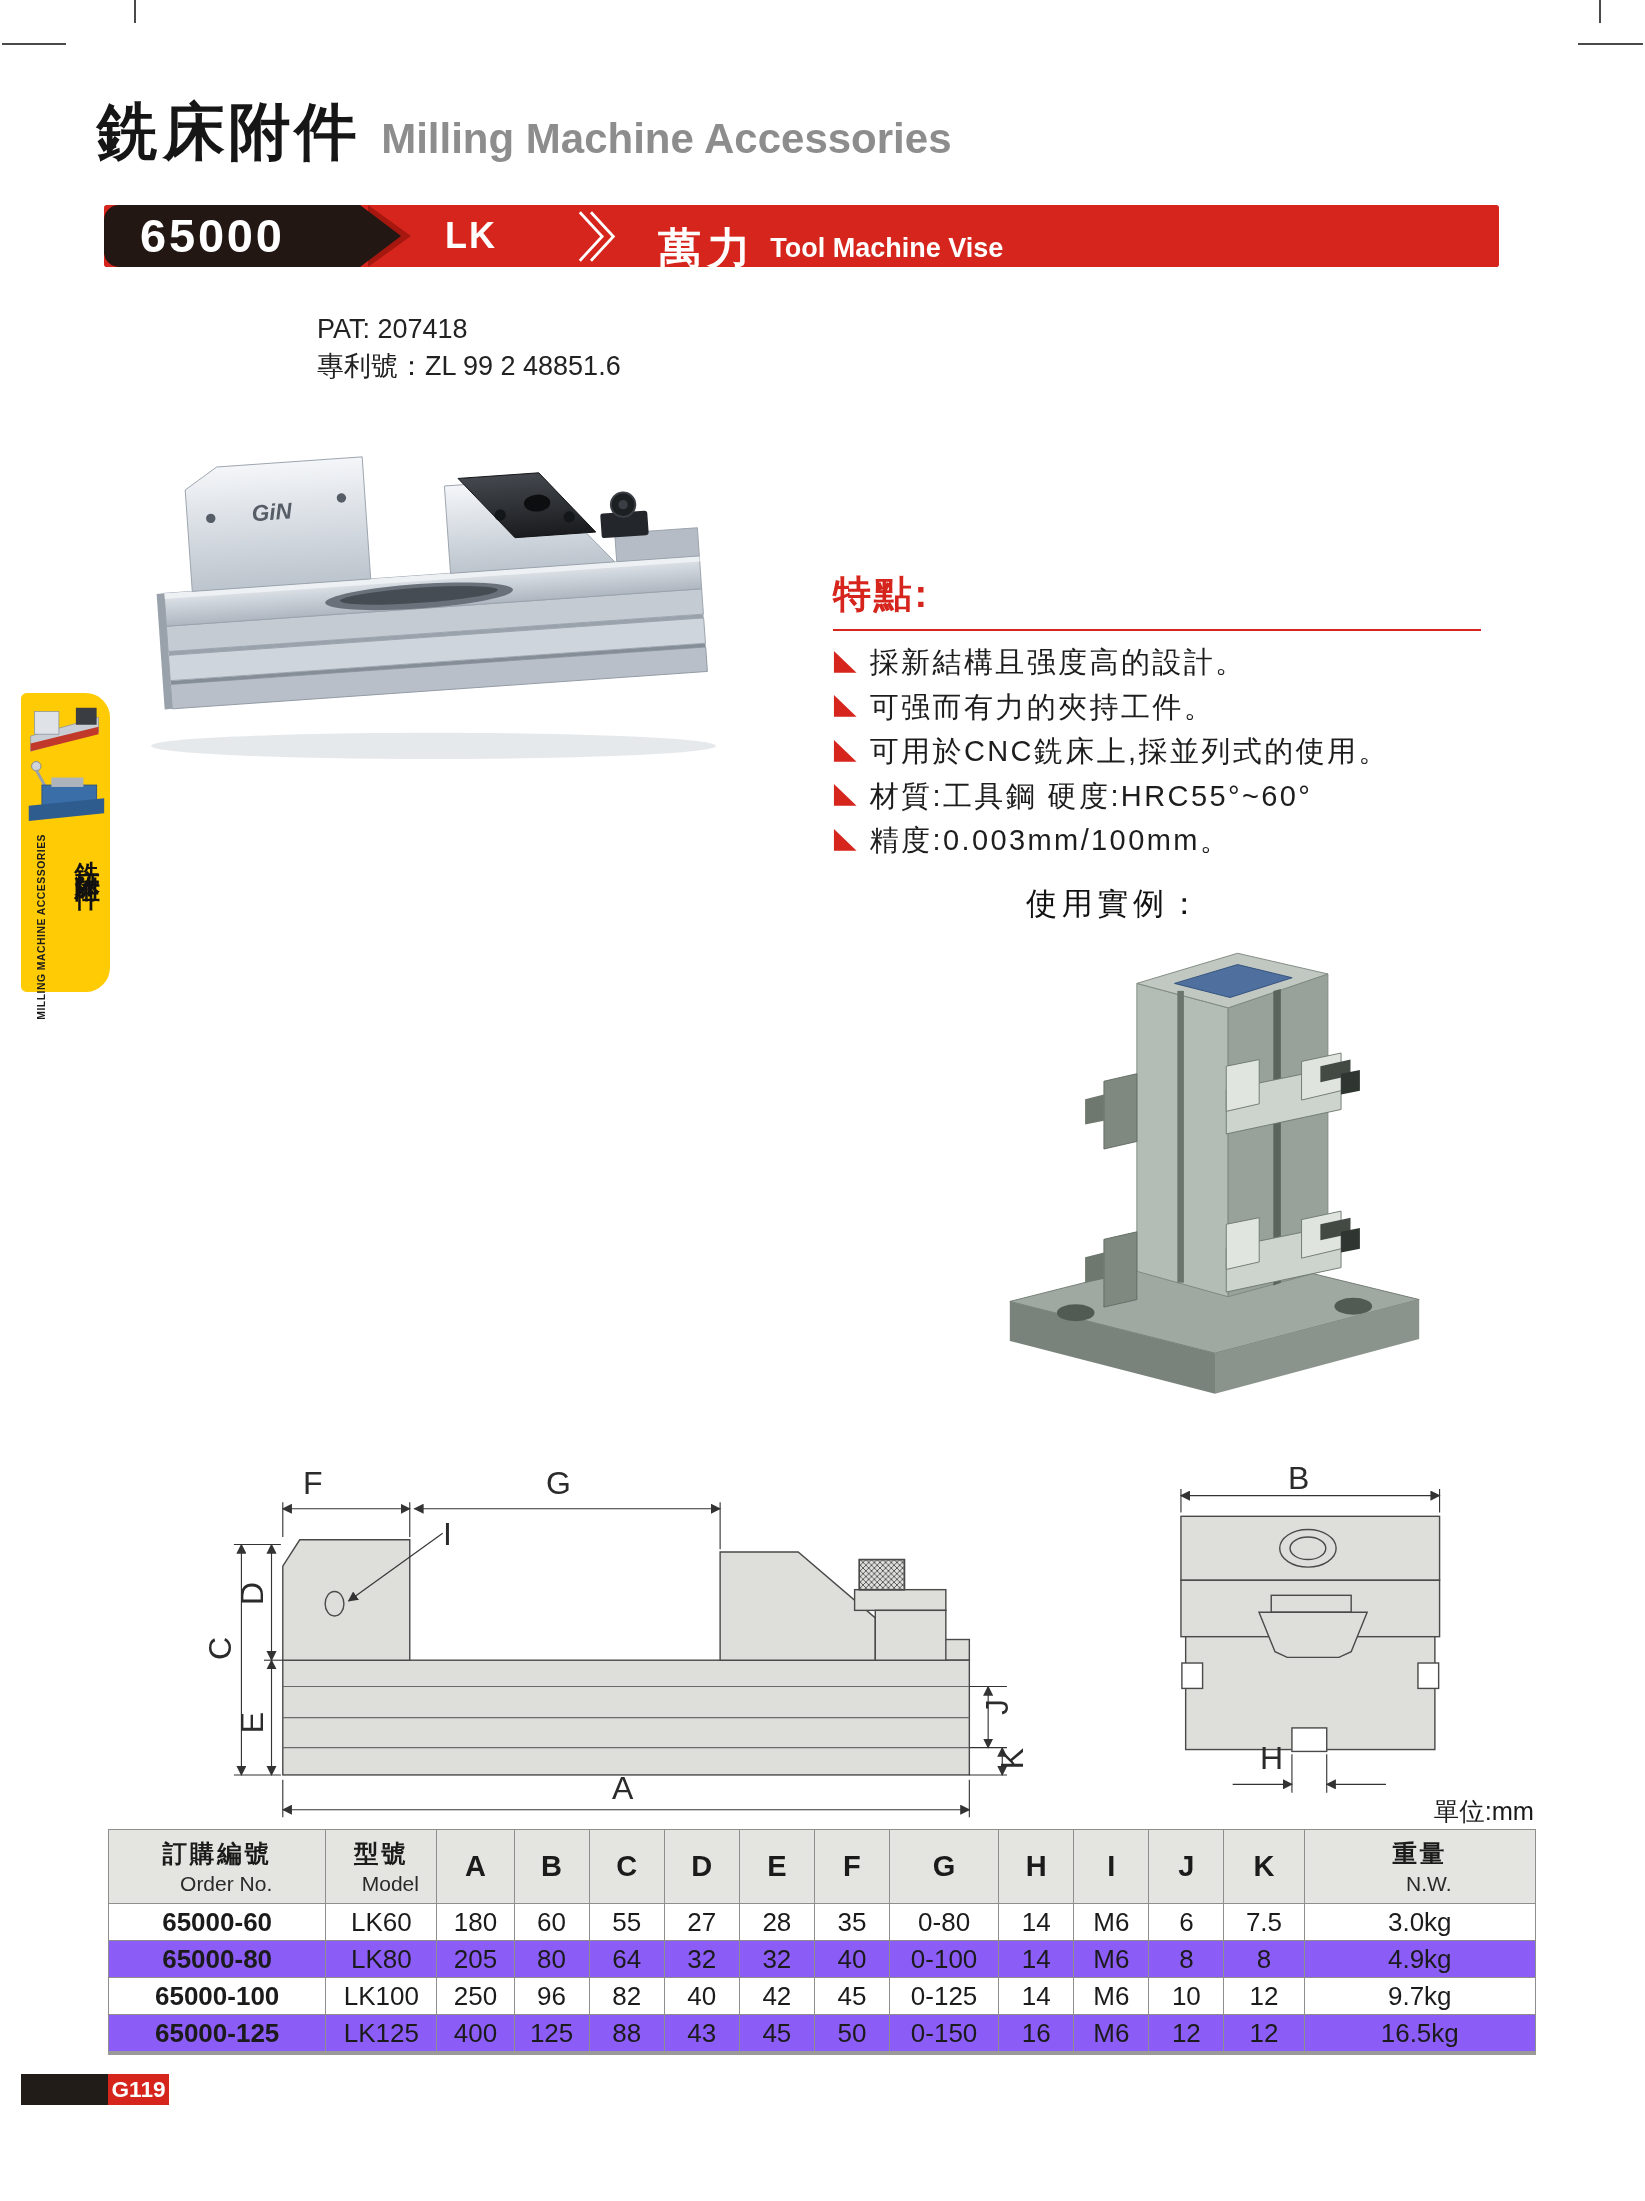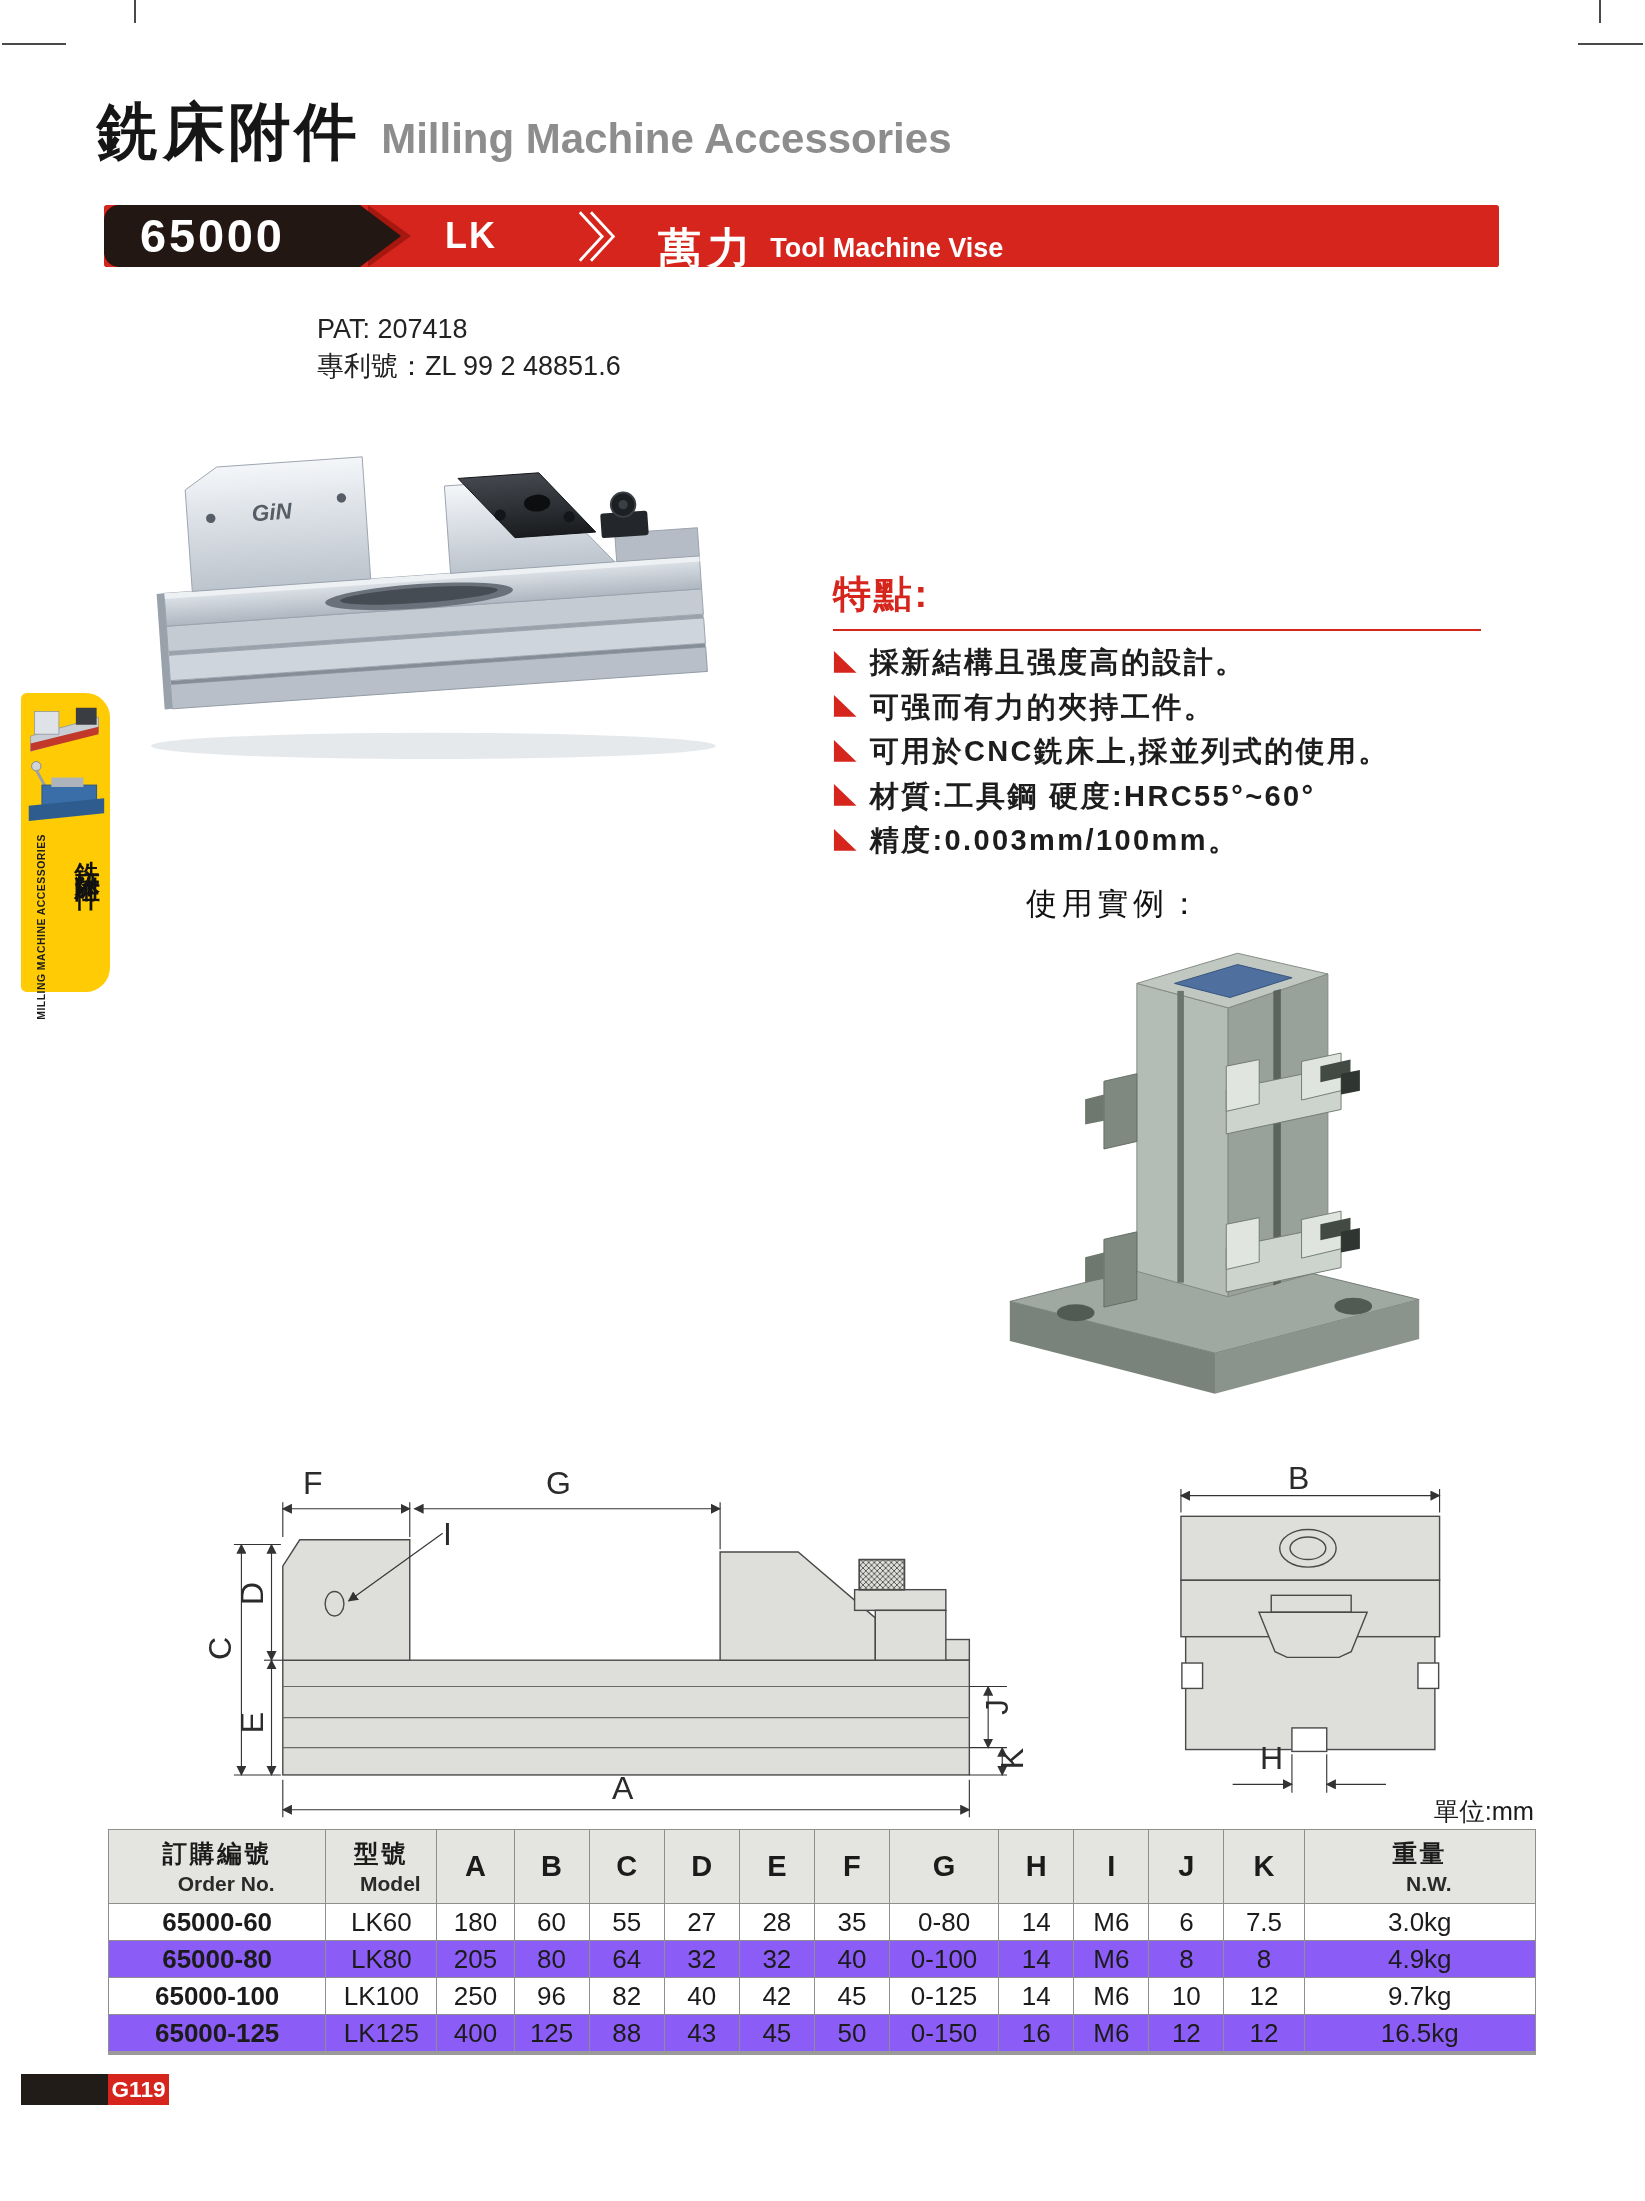--- a/index.html
+++ b/index.html
@@ -31,37 +31,37 @@
   #sidebar{position:absolute;left:21px;top:693px;width:89px;height:299px;background:#ffcb05;border-radius:5.6px 24.5px 24.5px 5.6px;}
   #sidebar-zh{position:absolute;right:4.7px;top:147px;writing-mode:vertical-rl;text-orientation:upright;
       font-size:25.4px;font-weight:bold;letter-spacing:8.5px;color:#111;}
   #sidebar-en{position:absolute;left:15px;top:141px;writing-mode:vertical-rl;transform:rotate(180deg);
       font-size:10.4px;font-weight:bold;color:#1c1c1c;letter-spacing:0.5px;white-space:nowrap;}
   
   #features{position:absolute;left:833px;top:569px;width:648px;}
   #features h2{margin:0;font-size:38px;font-weight:bold;color:#d6251c;letter-spacing:2.8px;}
   #features .rule{height:1.9px;background:#d6251c;margin-top:9.4px;}
   #features ul{list-style:none;margin:13px 0 0 0;padding:0;}
-  #features li{display:flex;align-items:flex-start;margin-bottom:8.5px;font-weight:bold;}
+  #features li{display:flex;align-items:flex-start;margin-bottom:8.5px;}
   #features li svg{flex:0 0 auto;margin-top:6.6px;}
   #features li .ftxt{font-size:29px;color:#1d1d1d;letter-spacing:2.4px;line-height:36px;margin-left:12.2px;}
   
   #usage-label{position:absolute;left:1026px;top:883px;font-size:31px;color:#111;letter-spacing:4.7px;}
   
   .dim{position:absolute;font-size:32px;color:#2b2b2b;}
   .dim-rot{writing-mode:vertical-rl;transform:rotate(180deg);}
   
   #units{position:absolute;left:1252px;top:1795px;width:282px;text-align:right;font-size:25.4px;color:#1a1a1a;}
   
   #spec-table{position:absolute;left:108px;top:1829px;width:1428px;border-collapse:collapse;table-layout:fixed;
       border-bottom:4.7px solid #9a9a9a;}
   #spec-table th,#spec-table td{border:1.9px solid #8e8e8e;text-align:center;padding:0;}
   #spec-table thead th{background:#e4e4e0;height:73px;}
   #spec-table .zh{font-size:24.5px;font-weight:bold;color:#1b1b1b;letter-spacing:2.8px;}
-  #spec-table .en{font-size:21px;font-weight:bold;color:#2a2a2a;margin-top:1.9px;padding-left:18px;}
+  #spec-table .en{font-size:21px;font-weight:normal;color:#2a2a2a;margin-top:1.9px;padding-left:18px;}
   #spec-table .dimh{font-size:29px;font-weight:bold;color:#1b1b1b;}
   #spec-table td{font-size:26px;color:#1b1b1b;height:36px;}
   #spec-table td.ord{font-weight:bold;}
   #spec-table tr.alt td{background:#8b5cf6;}
   
   #footer-black{position:absolute;left:21px;top:2074px;width:88px;height:31px;background:#221c18;}
   #footer-page{position:absolute;left:108px;top:2074px;width:61px;height:31px;background:#d6251c;color:#fff;
       font-size:22.6px;font-weight:bold;text-align:center;line-height:31px;}
 </style>
 </head>

